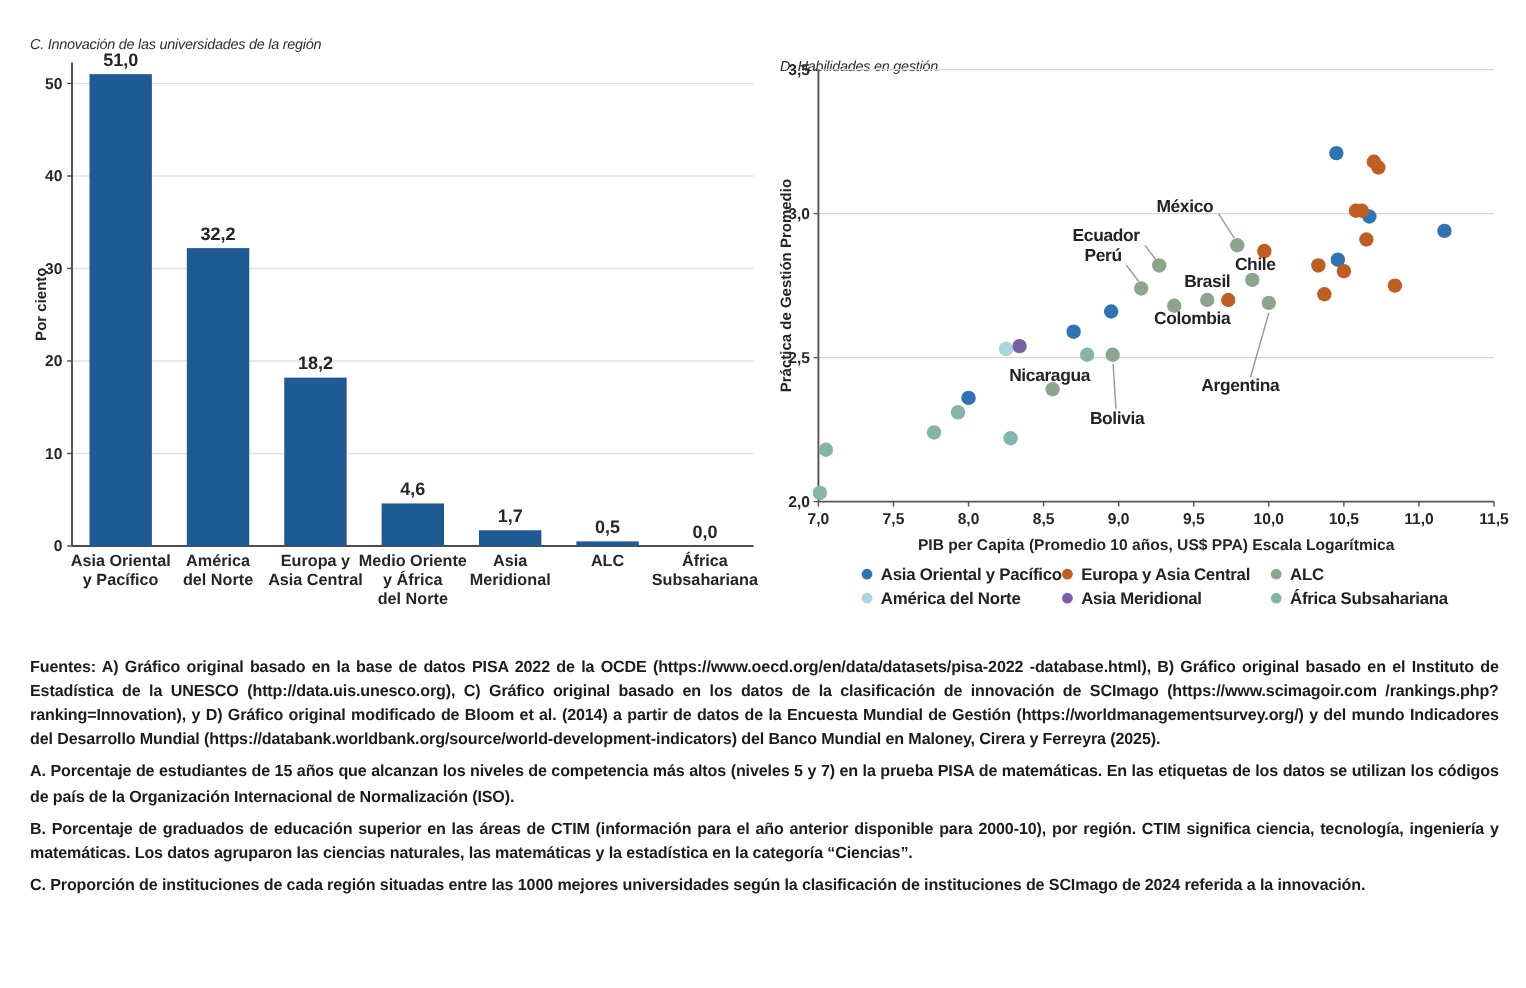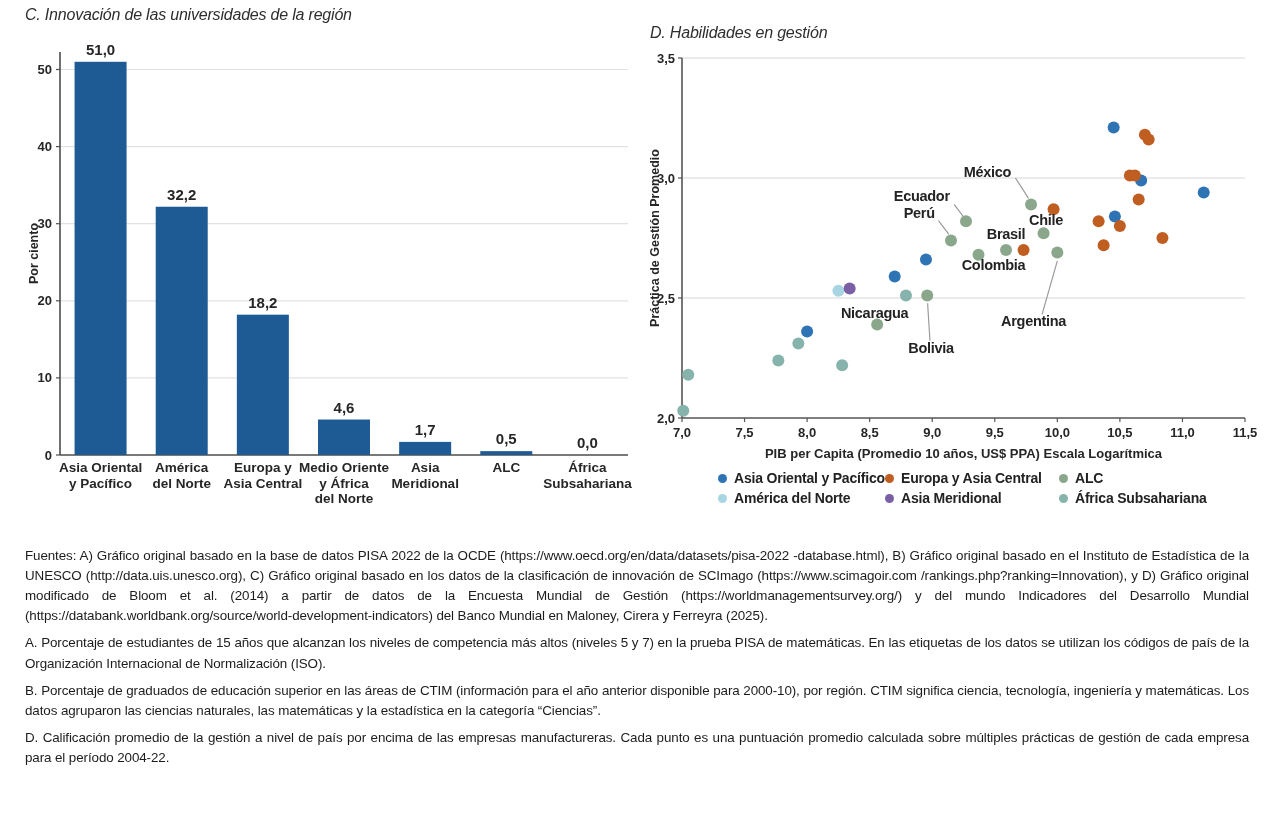--- a/index.html
+++ b/index.html
@@ -1,27 +1,27 @@
 <!DOCTYPE html>
 <html><head>
 <meta charset="utf-8">
 <style>
   html,body{margin:0;padding:0;background:#ffffff;}
   body{width:1272px;height:823px;position:relative;font-family:"Liberation Sans",sans-serif;color:#1f1f1f;overflow:hidden;}
-  .panel-title{position:absolute;font-style:italic;font-size:16px;font-weight:500;color:#2e2e2e;letter-spacing:-0.2px;white-space:nowrap;}
+  .panel-title{position:absolute;font-style:italic;font-size:12px;font-weight:500;color:#2e2e2e;letter-spacing:-0.2px;white-space:nowrap;margin-top:24px;}
   #title-c{left:25px;top:6px;}
   #title-d{left:650px;top:24px;}
   #chart-c{position:absolute;left:25px;top:38px;}
   #chart-d{position:absolute;left:648px;top:40px;}
   #legend-grid{position:absolute;left:718px;top:470px;display:grid;grid-template-columns:167px 174px 200px;row-gap:4px;font-size:14px;font-weight:600;letter-spacing:-0.2px;color:#222;}
   .legend-item{display:flex;align-items:center;white-space:nowrap;}
   .legend-dot{width:9px;height:9px;border-radius:50%;display:inline-block;margin-right:7px;flex:0 0 auto;}
   #footnotes{position:absolute;left:25px;top:546px;width:1224px;font-size:13.4px;line-height:1.5;letter-spacing:-0.1px;color:#1c1c1c;}
   #footnotes p{margin:0 0 7px 0;}
-  .just{text-align:justify;}
+  .just{text-align:justify;font-weight:bold;}
   svg text{font-family:"Liberation Sans",sans-serif;}
 </style>
 </head>
 <body>
 
 <div id="title-c" class="panel-title">C. Innovación de las universidades de la región</div>
 <div id="title-d" class="panel-title">D. Habilidades en gestión</div>
 
 <svg id="chart-c" width="615" height="492">
     <line x1="35" x2="603" y1="339.9" y2="339.9" stroke="#e2e2e2" stroke-width="1.2"></line>
@@ -176,14 +176,14 @@
     <div class="legend-item">
       <span class="legend-dot" style="background: rgb(134, 179, 172);"></span>
       <span>África Subsahariana</span>
     </div>
   </div>
 
 <div id="footnotes">
   <p class="just">Fuentes: A) Gráfico original basado en la base de datos PISA 2022 de la OCDE (https://www.oecd.org/en/data/datasets/pisa-2022 -database.html), B) Gráfico original basado en el Instituto de Estadística de la UNESCO (http://data.uis.unesco.org), C) Gráfico original basado en los datos de la clasificación de innovación de SCImago (https://www.scimagoir.com /rankings.php?ranking=Innovation), y D) Gráfico original modificado de Bloom et al. (2014) a partir de datos de la Encuesta Mundial de Gestión (https://worldmanagementsurvey.org/) y del mundo Indicadores del Desarrollo Mundial (https://databank.worldbank.org/source/world-development-indicators) del Banco Mundial en Maloney, Cirera y Ferreyra (2025).</p>
   <p class="just">A. Porcentaje de estudiantes de 15 años que alcanzan los niveles de competencia más altos (niveles 5 y 7) en la prueba PISA de matemáticas. En las etiquetas de los datos se utilizan los códigos de país de la Organización Internacional de Normalización (ISO).</p>
   <p class="just">B. Porcentaje de graduados de educación superior en las áreas de CTIM (información para el año anterior disponible para 2000-10), por región. CTIM significa ciencia, tecnología, ingeniería y matemáticas. Los datos agruparon las ciencias naturales, las matemáticas y la estadística en la categoría “Ciencias”.</p>
-  <p class="just">D. Calificación promedio de la gestión a nivel de país por encima de las empresas manufactureras. Cada punto es una puntuación promedio calculada sobre múltiples prácticas de gestión de cada empresa para el período 2004-22.</p>
+  <p class="just">C. Proporción de instituciones de cada región situadas entre las 1000 mejores universidades según la clasificación de instituciones de SCImago de 2024 referida a la innovación.</p>
 </div>
 
 </body></html>

